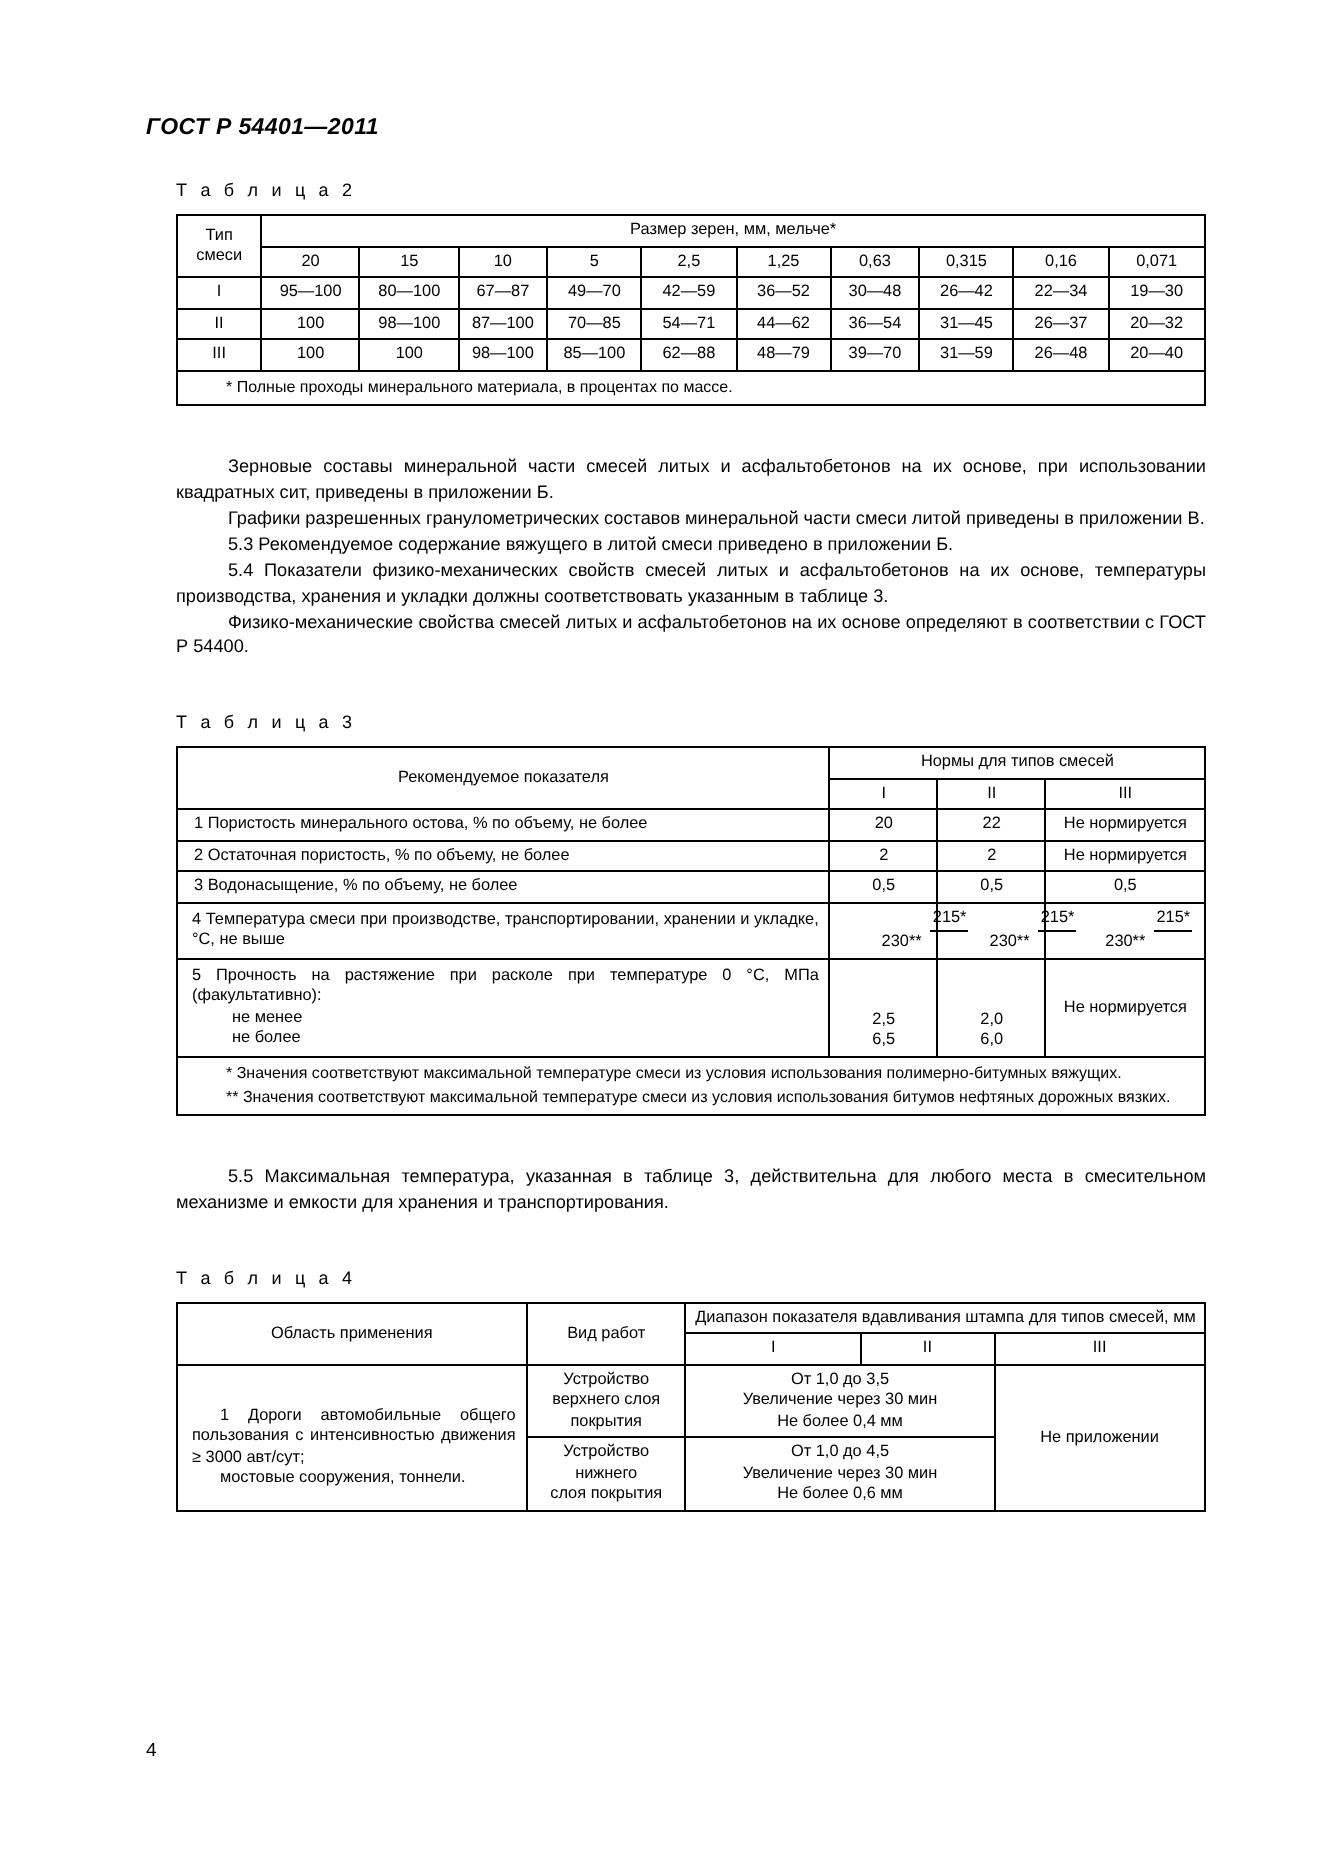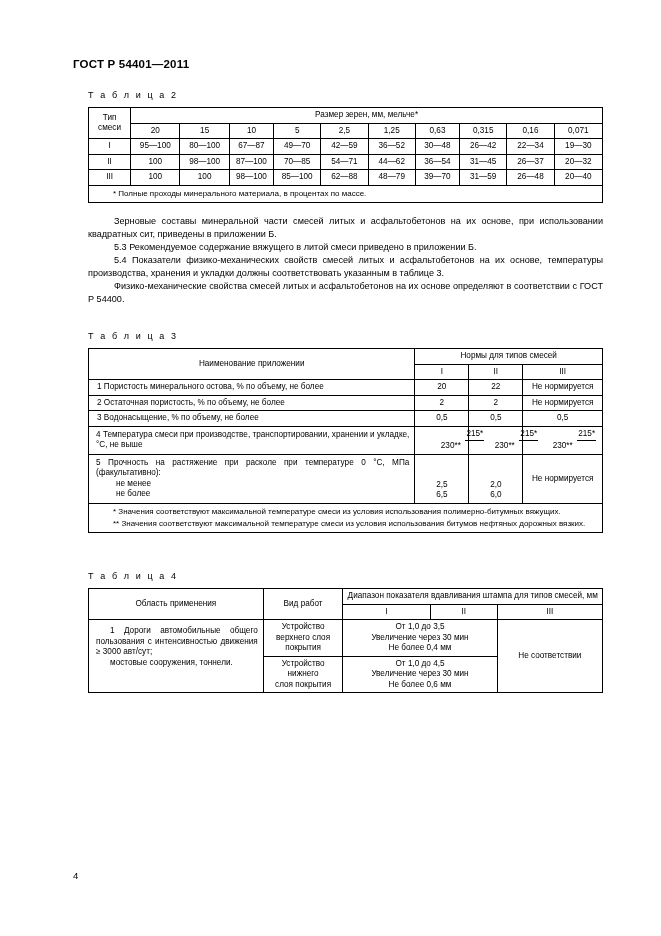--- a/index.html
+++ b/index.html
@@ -19,20 +19,21 @@
     overflow: hidden;
     box-sizing: border-box;
   }
   .doc-header {
     position: absolute;
     left: 73px;
     top: 58px;
     font-size: 11.5px;
     font-weight: bold;
     letter-spacing: 0.2px;
+    font-style: italic;
   }
   .content {
     position: absolute;
     left: 88px;
     top: 86px;
     width: 515px;
   }
   .table-caption {
     font-size: 9px;
     letter-spacing: 2.1px;
@@ -91,21 +92,21 @@
     display: block;
     padding-top: 0.5px;
   }
   p.para {
     font-size: 9.1px;
     line-height: 1.42;
     margin: 0;
     text-align: justify;
     text-indent: 26px;
   }
-  .para-block { margin-top: 12px; }
+  .para-block { margin-top: 24px; }
   .gap-l { height: 22px; }
   .page-number {
     position: absolute;
     left: 73px;
     top: 870px;
     font-size: 9.5px;
   }
 </style>
 </head>
 <body>
@@ -194,39 +195,40 @@
         </tr>
 
         <tr>
           <td colspan="11" class="note-cell">* Полные проходы минерального материала, в процентах по массе.</td>
         </tr>
       </tbody>
     </table>
 
     <div class="para-block">
       <p class="para">Зерновые составы минеральной части смесей литых и асфальтобетонов на их основе, при использовании квадратных сит, приведены в приложении Б.</p>
+      <p class="para">Графики разрешенных гранулометрических составов минеральной части смеси литой приведены в приложении В.</p>
       <p class="para">5.3 Рекомендуемое содержание вяжущего в литой смеси приведено в приложении Б.</p>
       <p class="para">5.4 Показатели физико-механических свойств смесей литых и асфальтобетонов на их основе, температуры производства, хранения и укладки должны соответствовать указанным в таблице 3.</p>
       <p class="para">Физико-механические свойства смесей литых и асфальтобетонов на их основе определяют в соответствии с ГОСТ Р 54400.</p>
     </div>
 
     <div class="gap-l"></div>
 
     <div class="table-caption">Т а б л и ц а  3</div>
 
     <table class="outer">
       <colgroup>
         <col style="width:63.5%">
         <col style="width:10.5%">
           <col style="width:10.5%">
           <col style="width:15.5%">
       </colgroup>
       <tbody>
         <tr>
-          <td rowspan="2">Наименование приложении</td>
+          <td rowspan="2">Рекомендуемое показателя</td>
           <td colspan="3">Нормы для типов смесей</td>
         </tr>
         <tr class="thick-bottom">
           <td>I</td>
           <td>II</td>
           <td>III</td>
         </tr>
 
         <tr>
           <td class="left-cell">1 Пористость минерального остова, % по объему, не более</td>
@@ -289,20 +291,21 @@
         <tr>
           <td colspan="4" class="note-cell" style="border-bottom:none;padding-bottom:0">*  Значения соответствуют максимальной температуре смеси из условия использования полимерно-битумных вяжущих.</td>
         </tr>
         <tr>
           <td colspan="4" class="note-cell" style="border-top:none;padding-top:1px">**  Значения соответствуют максимальной температуре смеси из условия использования битумов нефтяных дорожных вязких.</td>
         </tr>
       </tbody>
     </table>
 
     <div class="para-block">
+      <p class="para">5.5 Максимальная температура, указанная в таблице 3, действительна для любого места в смесительном механизме и емкости для хранения и транспортирования.</p>
     </div>
 
     <div class="gap-l"></div>
 
     <div class="table-caption">Т а б л и ц а  4</div>
 
     <table class="outer">
       <colgroup>
         <col style="width:34%">
         <col style="width:15.5%">
@@ -316,35 +319,35 @@
           <td rowspan="2">Вид работ</td>
           <td colspan="3">Диапазон показателя вдавливания штампа для типов смесей, мм</td>
         </tr>
         <tr class="thick-bottom">
           <td>I</td>
           <td>II</td>
           <td>III</td>
         </tr>
 
         <tr>
-          <td rowspan="2" class="just-cell" style="vertical-align:top;padding-top:6px">
+          <td rowspan="2" class="just-cell" style="vertical-align:top;padding-top:20px">
             <span style="display:block;text-indent:14px">1 Дороги автомобильные общего пользования с интенсивностью движения ≥ 3000 авт/сут;</span>
             <span style="display:block;text-indent:14px">мостовые сооружения, тоннели.</span>
           </td>
           <td>
             <div>Устройство</div>
             <div>верхнего слоя</div>
             <div>покрытия</div>
           </td>
           <td colspan="2">
             <div>От 1,0 до 3,5</div>
             <div>Увеличение через 30 мин</div>
             <div>Не более 0,4 мм</div>
           </td>
-          <td rowspan="2">Не соответствии</td>
+          <td rowspan="2">Не приложении</td>
         </tr>
         <tr>
           <td>
             <div>Устройство</div>
             <div>нижнего</div>
             <div>слоя покрытия</div>
           </td>
           <td colspan="2">
             <div>От 1,0 до 4,5</div>
             <div>Увеличение через 30 мин</div>

